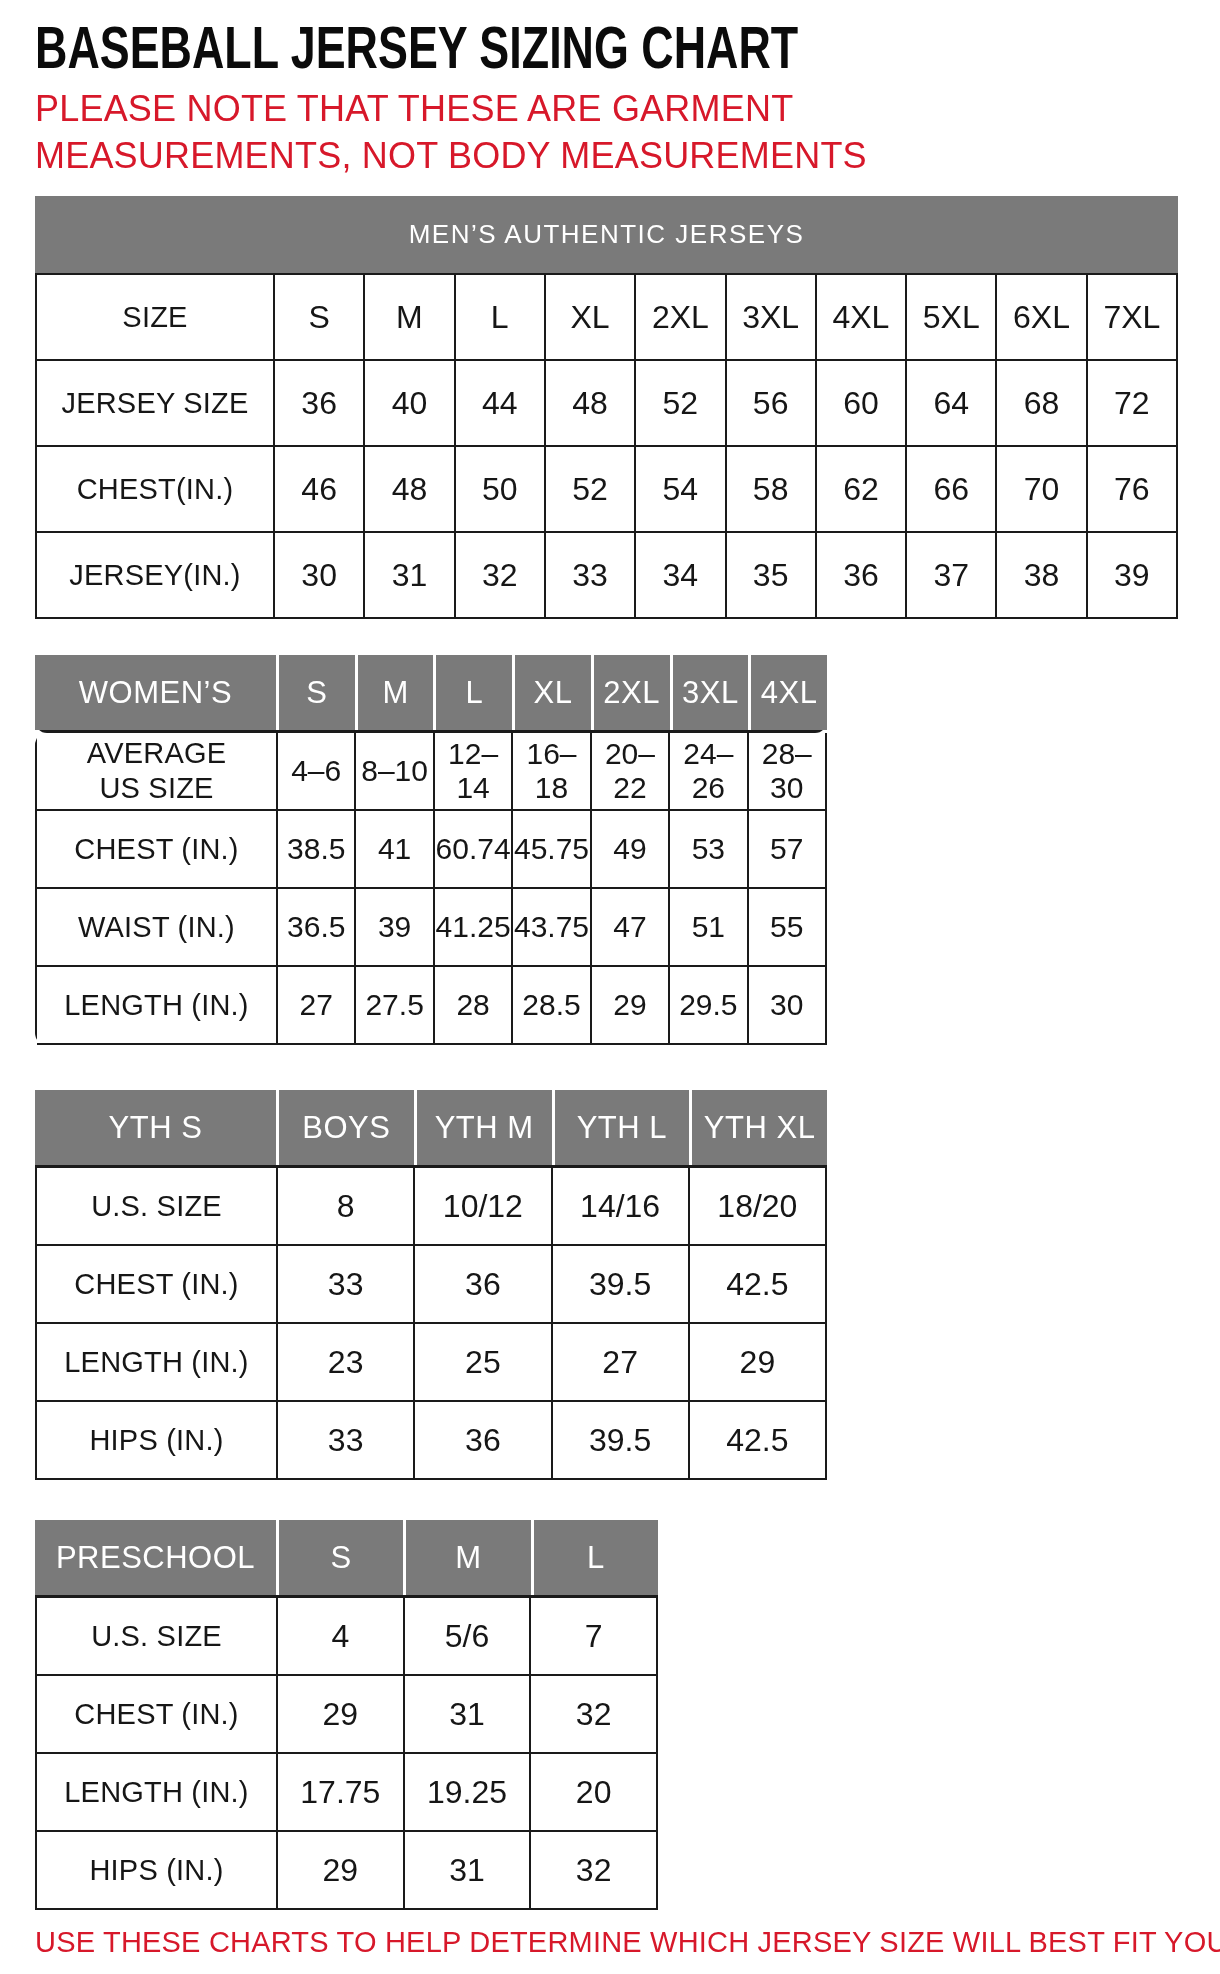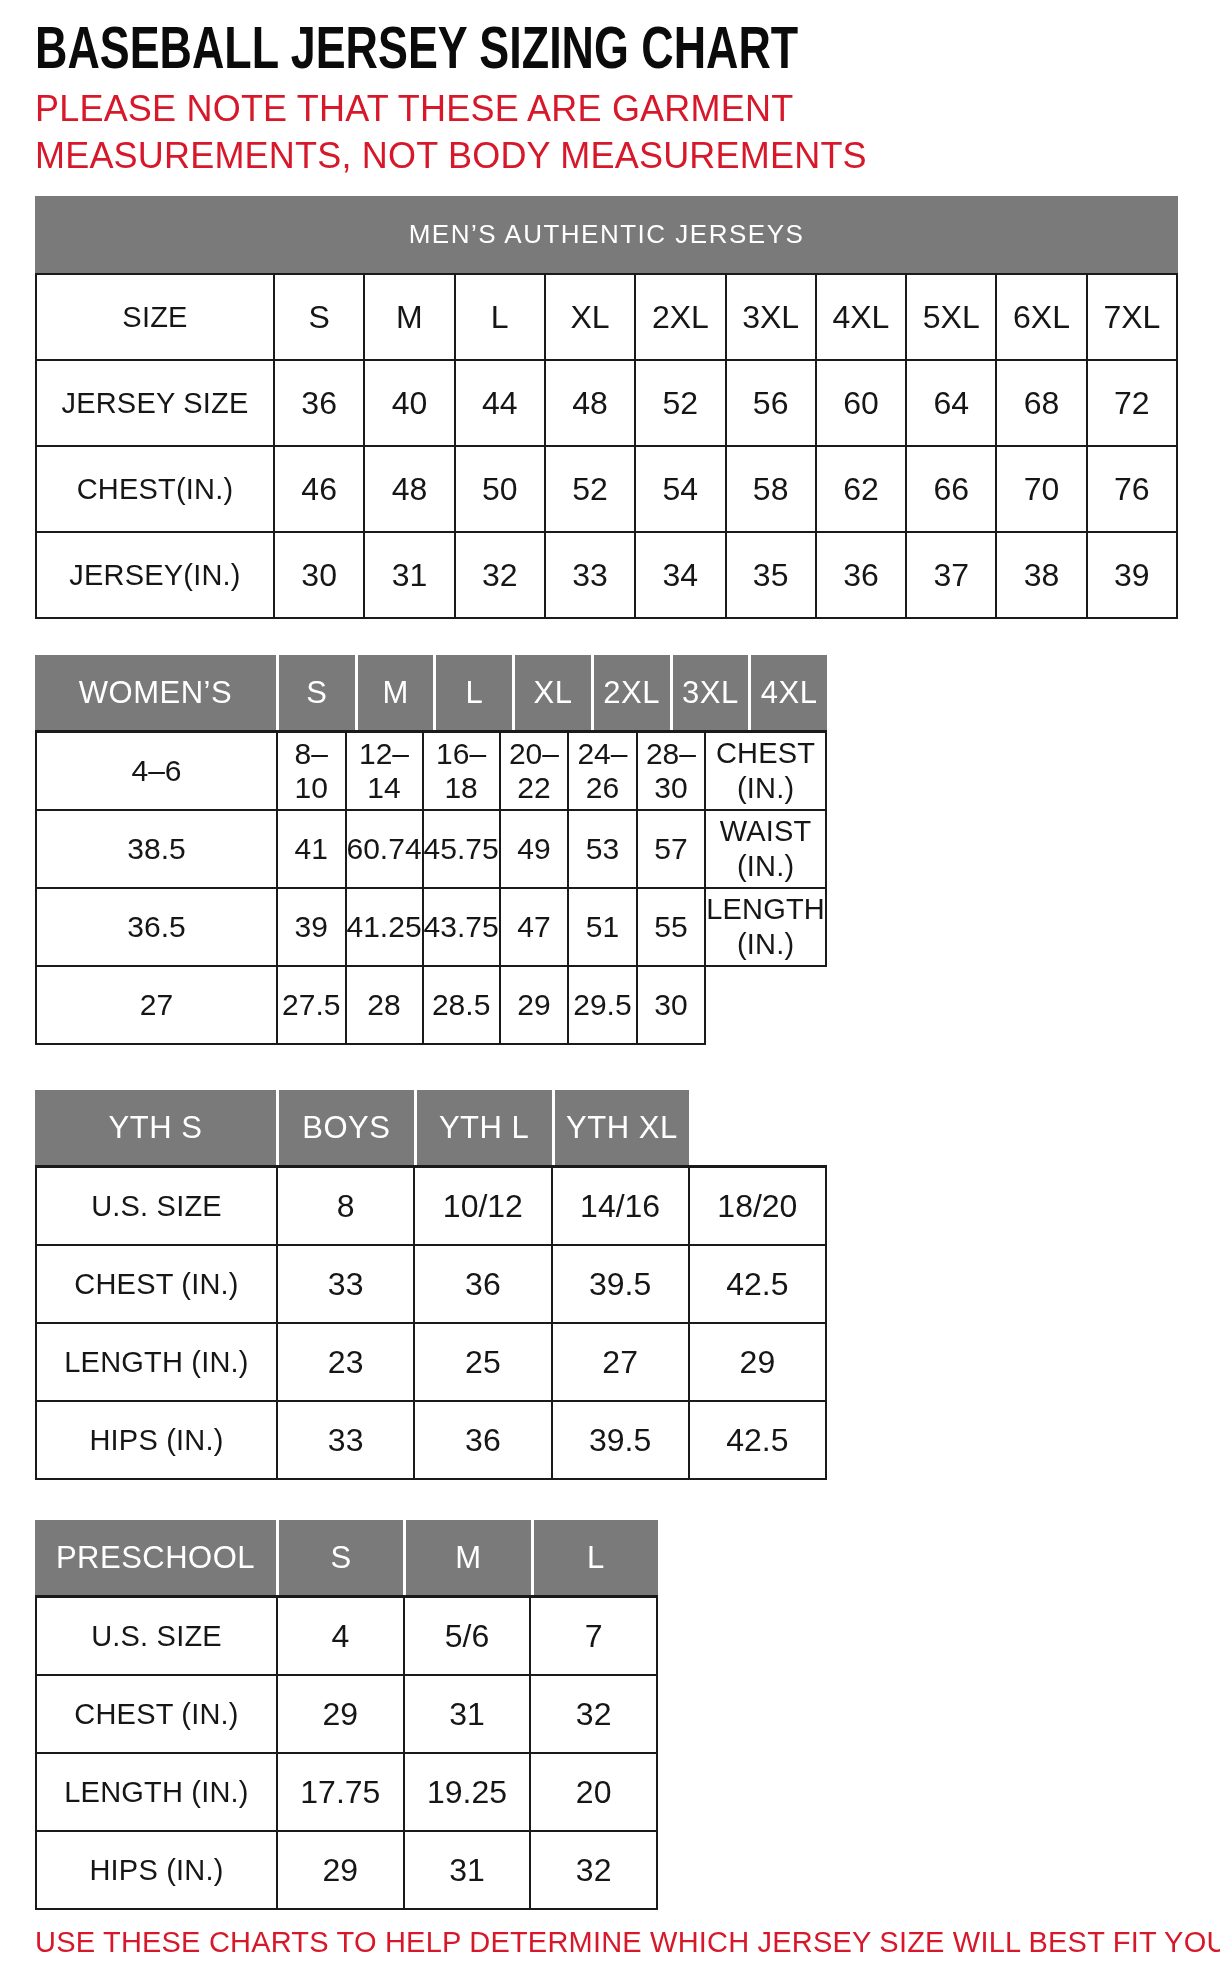--- a/index.html
+++ b/index.html
@@ -78,21 +78,21 @@
     text-align: center;
   }
   .row-label {
     font-size: 29px;
     white-space: pre-line;
     line-height: 1.2;
     letter-spacing: 0.2px;
   }
   #mens .tbl-body      { grid-template-columns: 238px repeat(10, 1fr); grid-auto-rows: 86px; }
   #womens .hdr-row,
-  #womens .tbl-body    { grid-template-columns: 241px repeat(7, 1fr); }
+  #womens .tbl-body    { grid-template-columns: 241px repeat(7, 1fr); border-radius: 12px; }
   #womens .tbl-body    { grid-auto-rows: 78px; }
   #womens .cell        { font-size: 30px; }
   #womens .row-label   { font-size: 29px; }
   #boys .hdr-row,
   #boys .tbl-body      { grid-template-columns: 241px repeat(4, 1fr); }
   #boys .tbl-body      { grid-auto-rows: 78px; }
   #preschool .hdr-row,
   #preschool .tbl-body { grid-template-columns: 241px repeat(3, 1fr); }
   #preschool .tbl-body { grid-auto-rows: 78px; }
 </style>
@@ -158,20 +158,22 @@
       <div class="hdr-cell">WOMEN’S</div>
       <div class="hdr-cell">S</div>
       <div class="hdr-cell">M</div>
       <div class="hdr-cell">L</div>
       <div class="hdr-cell">XL</div>
       <div class="hdr-cell">2XL</div>
       <div class="hdr-cell">3XL</div>
       <div class="hdr-cell">4XL</div>
     </div>
   <div class="tbl-body">
+      <div class="cell row-label">AVERAGE
+US SIZE</div>
       <div class="cell">4–6</div>
       <div class="cell">8–10</div>
       <div class="cell">12–14</div>
       <div class="cell">16–18</div>
       <div class="cell">20–22</div>
       <div class="cell">24–26</div>
       <div class="cell">28–30</div>
       <div class="cell row-label">CHEST (IN.)</div>
       <div class="cell">38.5</div>
       <div class="cell">41</div>
@@ -196,20 +198,21 @@
       <div class="cell">29</div>
       <div class="cell">29.5</div>
       <div class="cell">30</div>
     </div>
 </div>
 
 <div id="boys" class="sizing-table">
   <div class="hdr-row">
       <div class="hdr-cell">YTH S</div>
       <div class="hdr-cell">BOYS</div>
+      <div class="hdr-cell">YTH M</div>
       <div class="hdr-cell">YTH L</div>
       <div class="hdr-cell">YTH XL</div>
     </div>
   <div class="tbl-body">
       <div class="cell row-label">U.S. SIZE</div>
       <div class="cell">8</div>
       <div class="cell">10/12</div>
       <div class="cell">14/16</div>
       <div class="cell">18/20</div>
       <div class="cell row-label">CHEST (IN.)</div>

